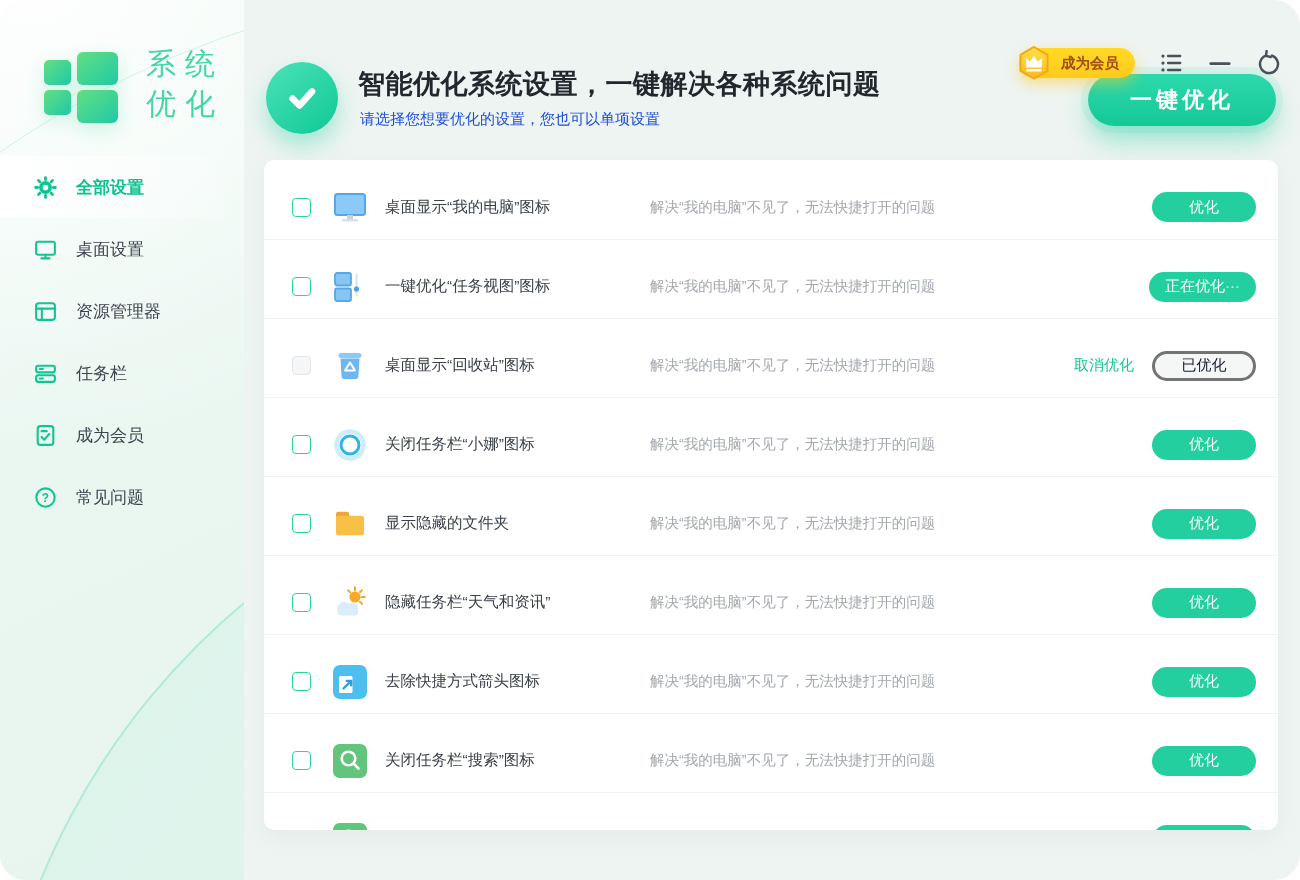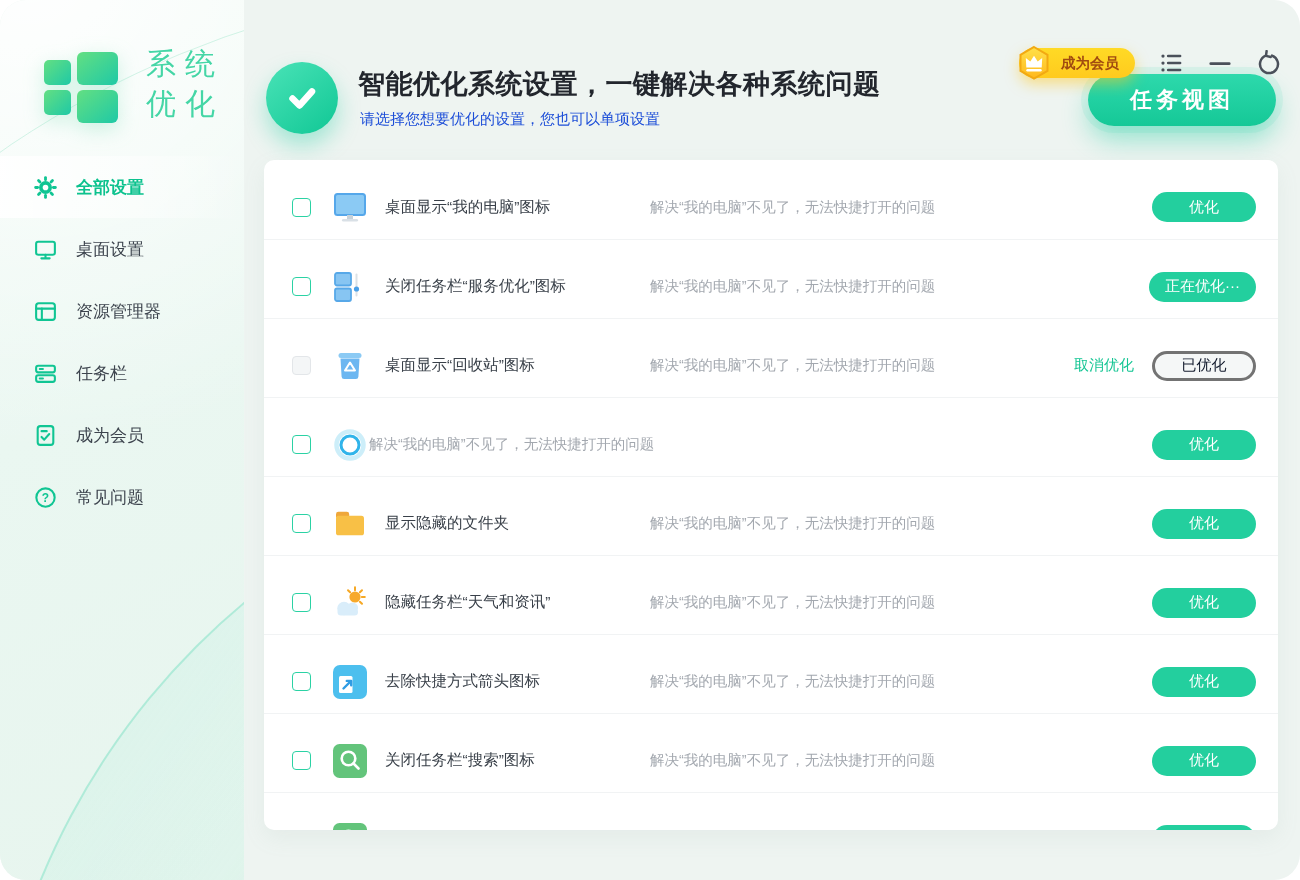--- a/index.html
+++ b/index.html
@@ -211,21 +211,21 @@
       </span>
     </div>
 
     <div class="hero-check">
       <svg viewBox="0 0 38 38" width="38" height="38">
         <path d="M9.5 19.5 L16.5 26.5 L29 12.5" stroke="#fff" stroke-width="6.5" fill="none" stroke-linecap="round" stroke-linejoin="round"></path>
       </svg>
     </div>
     <div class="hero-title">智能优化系统设置，一键解决各种系统问题</div>
     <div class="hero-sub">请选择您想要优化的设置，您也可以单项设置</div>
-    <button class="primary-btn">任务视图</button>
+    <button class="primary-btn">一键优化</button>
 
     <div class="card">
       <div id="row-list">
           <div class="row">
             <span class="checkbox"></span>
             <span class="row-icon">
               <svg viewBox="0 0 38 38">
                 <rect x="4" y="6" width="30" height="21" rx="2.5" fill="#8bcaf4" stroke="#55a7ea" stroke-width="2"></rect>
     <rect x="16" y="27" width="6" height="4" fill="#c6d2da"></rect>
                 <rect x="11" y="31" width="16" height="2.6" rx="1.3" fill="#d9e0e6"></rect>
@@ -240,21 +240,21 @@
           <div class="row">
             <span class="checkbox"></span>
             <span class="row-icon">
               <svg viewBox="0 0 38 38">
     <rect x="4" y="5" width="16" height="12.5" rx="2" fill="#87c5f2" stroke="#57a8e8" stroke-width="1.8"></rect>
     <rect x="4" y="20.5" width="16" height="12.5" rx="2" fill="#87c5f2" stroke="#57a8e8" stroke-width="1.8"></rect>
     <path d="M25.5 6.5 V27.5" stroke="#dbe1e6" stroke-width="2" stroke-linecap="round"></path>
     <circle cx="25.5" cy="21" r="2.6" fill="#4aa0e8"></circle>
               </svg>
             </span>
-            <span class="row-title">关闭任务栏“服务优化”图标</span>
+            <span class="row-title">一键优化“任务视图”图标</span>
             <span class="row-desc">解决“我的电脑”不见了，无法快捷打开的问题</span>
             <div class="row-action">
               <button class="btn running">正在优化···</button>
             </div>
           </div>
           <div class="row">
             <span class="checkbox disabled"></span>
             <span class="row-icon">
               <svg viewBox="0 0 38 38">
     <rect x="7.5" y="6" width="23" height="5" rx="2.5" fill="#8bcaf4"></rect>
@@ -270,20 +270,21 @@
             </div>
           </div>
           <div class="row">
             <span class="checkbox"></span>
             <span class="row-icon">
               <svg viewBox="0 0 38 38">
     <circle cx="19" cy="19" r="13.5" fill="none" stroke="#cdeef9" stroke-width="4.5"></circle>
     <circle cx="19" cy="19" r="9" fill="#ffffff" stroke="#30b4ea" stroke-width="3"></circle>
               </svg>
             </span>
+            <span class="row-title">关闭任务栏“小娜”图标</span>
             <span class="row-desc">解决“我的电脑”不见了，无法快捷打开的问题</span>
             <div class="row-action">
               <button class="btn">优化</button>
             </div>
           </div>
           <div class="row">
             <span class="checkbox"></span>
             <span class="row-icon">
               <svg viewBox="0 0 38 38">
     <path d="M5 12.5 V9.2 a2.4 2.4 0 0 1 2.4 -2.4 h8.4 a2.4 2.4 0 0 1 2.4 2.4 v3.3 Z" fill="#efa73a"></path>

